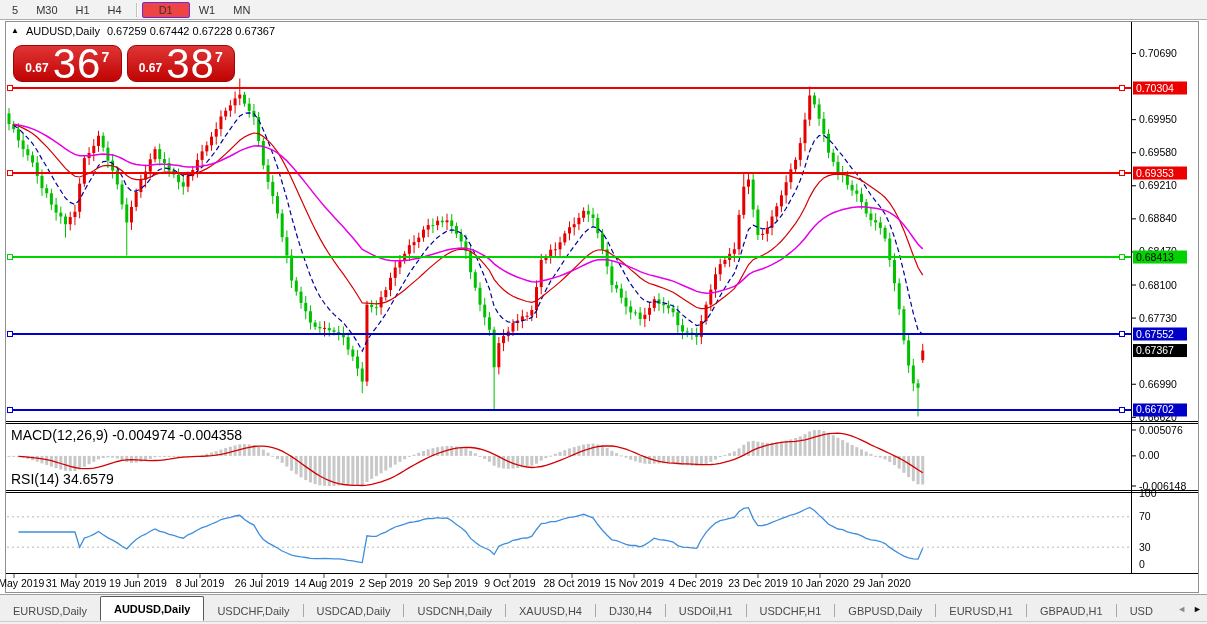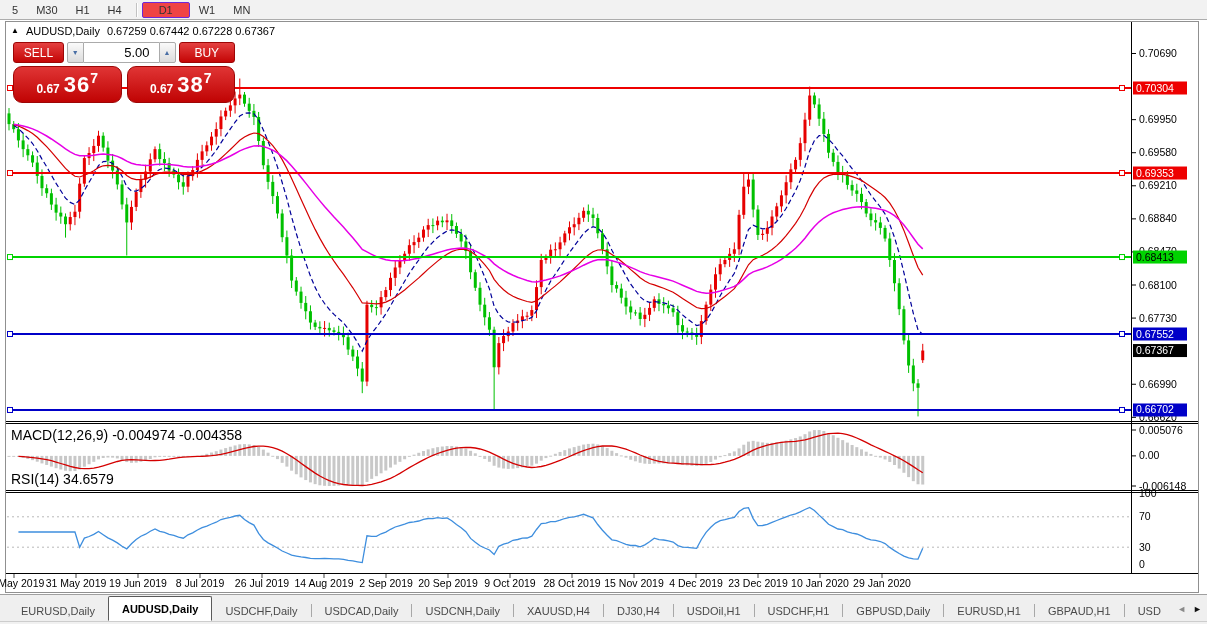--- a/index.html
+++ b/index.html
@@ -31,32 +31,32 @@
   .spin{width:16px;background:linear-gradient(#fafafa,#dcdcdc);border:1px solid #abababa;
         border:1px solid #ababab;color:#4a6fa5;font-size:7px;display:flex;align-items:center;
         justify-content:center;cursor:pointer}
   #vol{width:70px;background:#fff;border-top:1px solid #ababab;border-bottom:1px solid #ababab;
        font-size:13px;color:#000;display:flex;align-items:center;justify-content:flex-end;
        padding-right:9px}
   #ock .row2{display:flex;margin-top:3px;height:37px}
   .bigbox{flex:1;background:linear-gradient(#e03535,#c00303);border:1px solid #9d0606;border-radius:9px;
           color:#fff;display:flex;align-items:center;justify-content:center;cursor:pointer}
   .bigbox .sm{font-size:12px;font-weight:bold;align-self:flex-end;margin:0 4px 6px 0}
-  .bigbox .big{font-size:22px;font-weight:700;line-height:35px;letter-spacing:1px}
+  .bigbox .big{font-size:42px;font-weight:400;line-height:35px;letter-spacing:1px}
   .bigbox .pip{font-size:14px;font-weight:600;align-self:flex-start;margin-top:3px}
   #bid-box{margin-right:5px}
 
   
   .ind-title{position:absolute;left:11px;font-size:14px;color:#000;z-index:4;white-space:nowrap}
   #macd-title{top:427px}
   #rsi-title{top:471px}
 
   
   #tabsbar{position:absolute;left:0;top:594px;width:100%;height:27px;background:#efefef;
-           border-top:1px solid #9f9f9f;display:flex;align-items:flex-end;padding-left:8px;
+           border-top:1px solid #9f9f9f;display:flex;align-items:flex-end;
            box-sizing:border-box;z-index:5}
   .tab{height:21px;display:flex;align-items:center;padding:0 13px;font-size:11px;color:#4a4a4a;
        cursor:pointer;white-space:nowrap}
   .tab.active{background:#fff;border:1px solid #5a5a5a;border-bottom:1px solid #fff;height:23px;
               font-weight:bold;color:#000;border-radius:2px 2px 0 0}
   .tab-sep{width:1px;height:13px;background:#a8a8a8;margin-bottom:4px}
   #tab-arrows{position:absolute;right:5px;bottom:7px;display:flex;gap:7px;font-size:9px}
   #tab-arrows .lft{color:#8a8a8a}
   #tab-arrows .rgt{color:#111}
 
@@ -783,31 +783,20 @@
     <text x="882" y="587" font-size="10.5" fill="#000" text-anchor="middle">29 Jan 2020</text>
   </svg>
 
 <div id="chart-title">
   <span class="tri">▲</span>
   <span>AUDUSD,Daily</span>
   <span>0.67259 0.67442 0.67228 0.67367</span>
 </div>
 
 <div id="ock">
-  <div class="row1">
-    <div id="sell-btn" class="redbtn">SELL</div>
-    <div class="spin" style="border-radius:2px 0 0 2px">
-        <span>▼</span>
-      </div>
-    <div id="vol">5.00</div>
-    <div class="spin" style="border-radius:0 2px 2px 0">
-        <span>▲</span>
-      </div>
-    <div id="buy-btn" class="redbtn">BUY</div>
-  </div>
   <div class="row2">
     <div id="bid-box" class="bigbox">
       <span class="sm">0.67</span>
       <span class="big">36</span>
       <span class="pip">7</span>
     </div>
     <div id="ask-box" class="bigbox">
       <span class="sm">0.67</span>
       <span class="big">38</span>
       <span class="pip">7</span>

